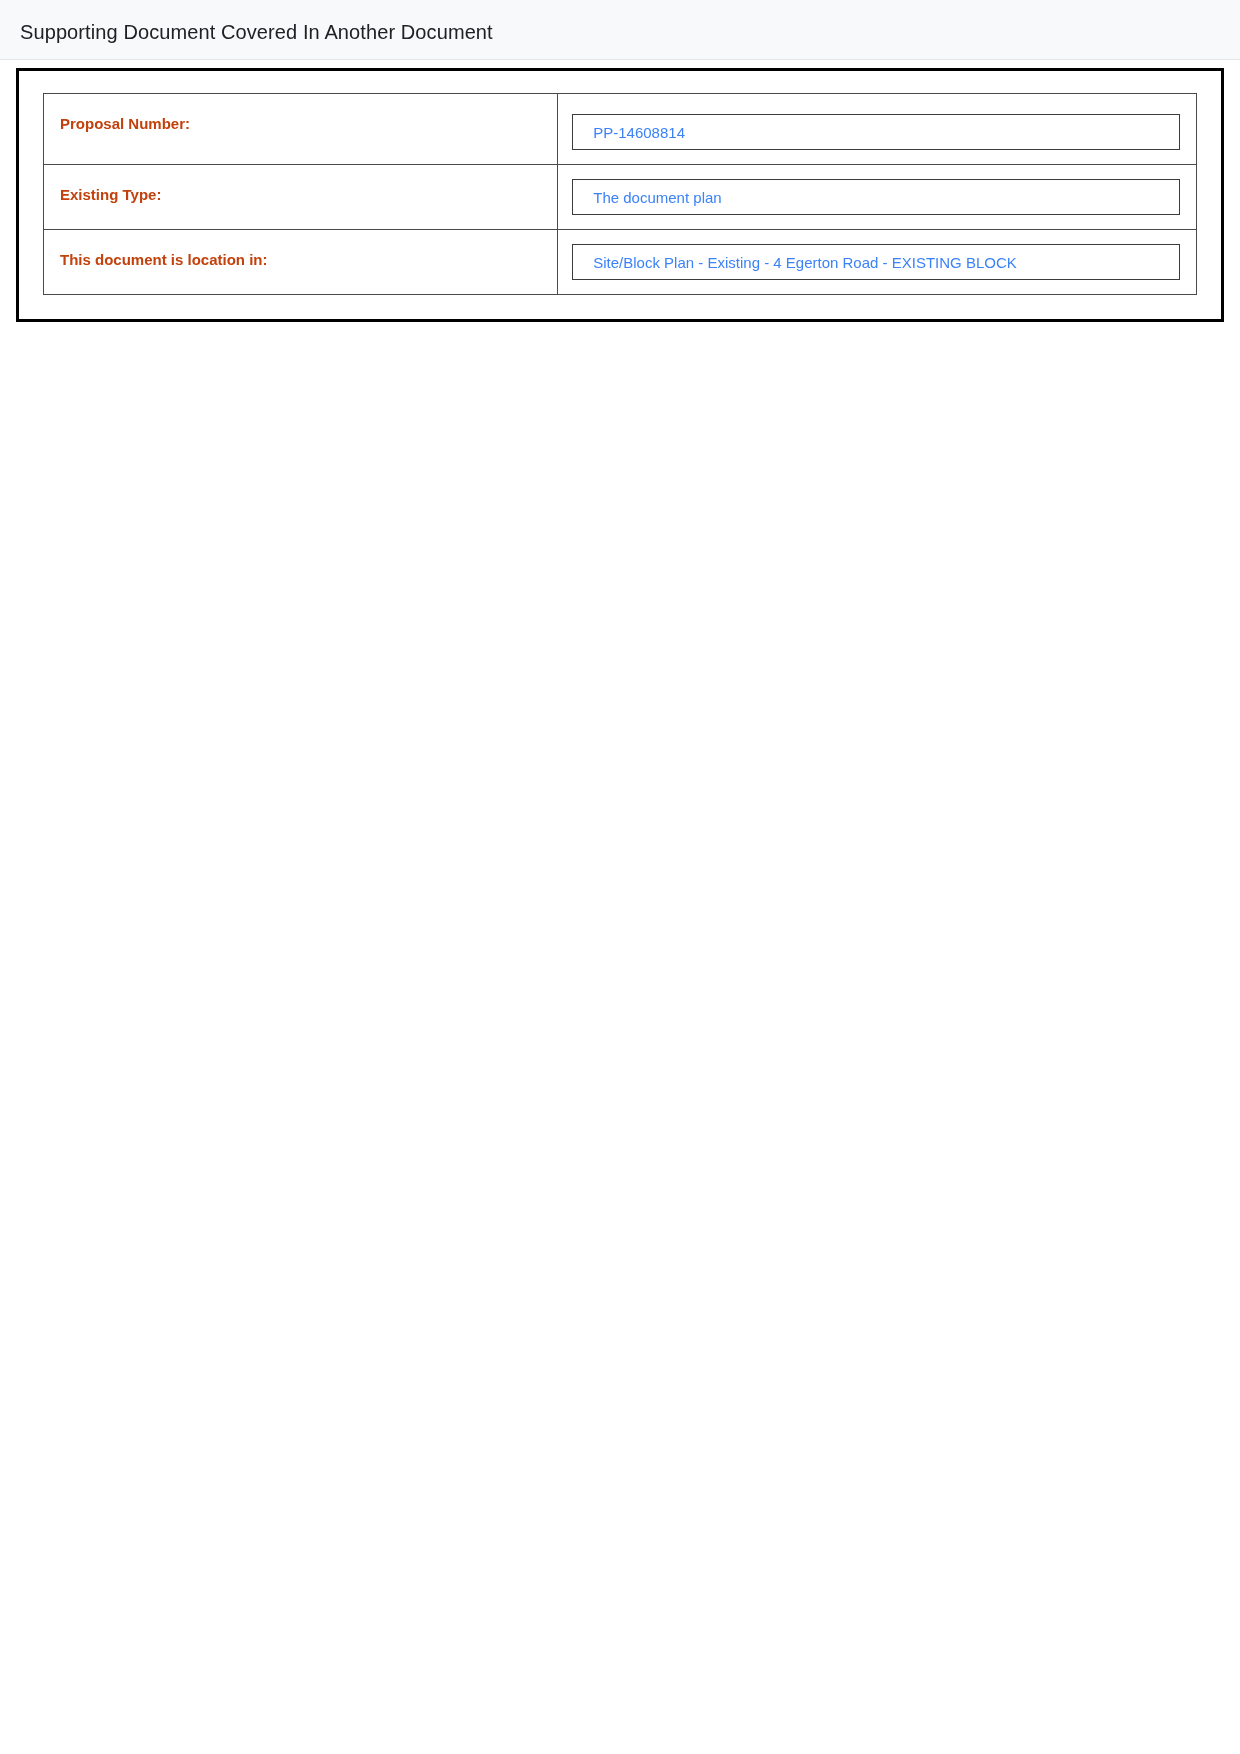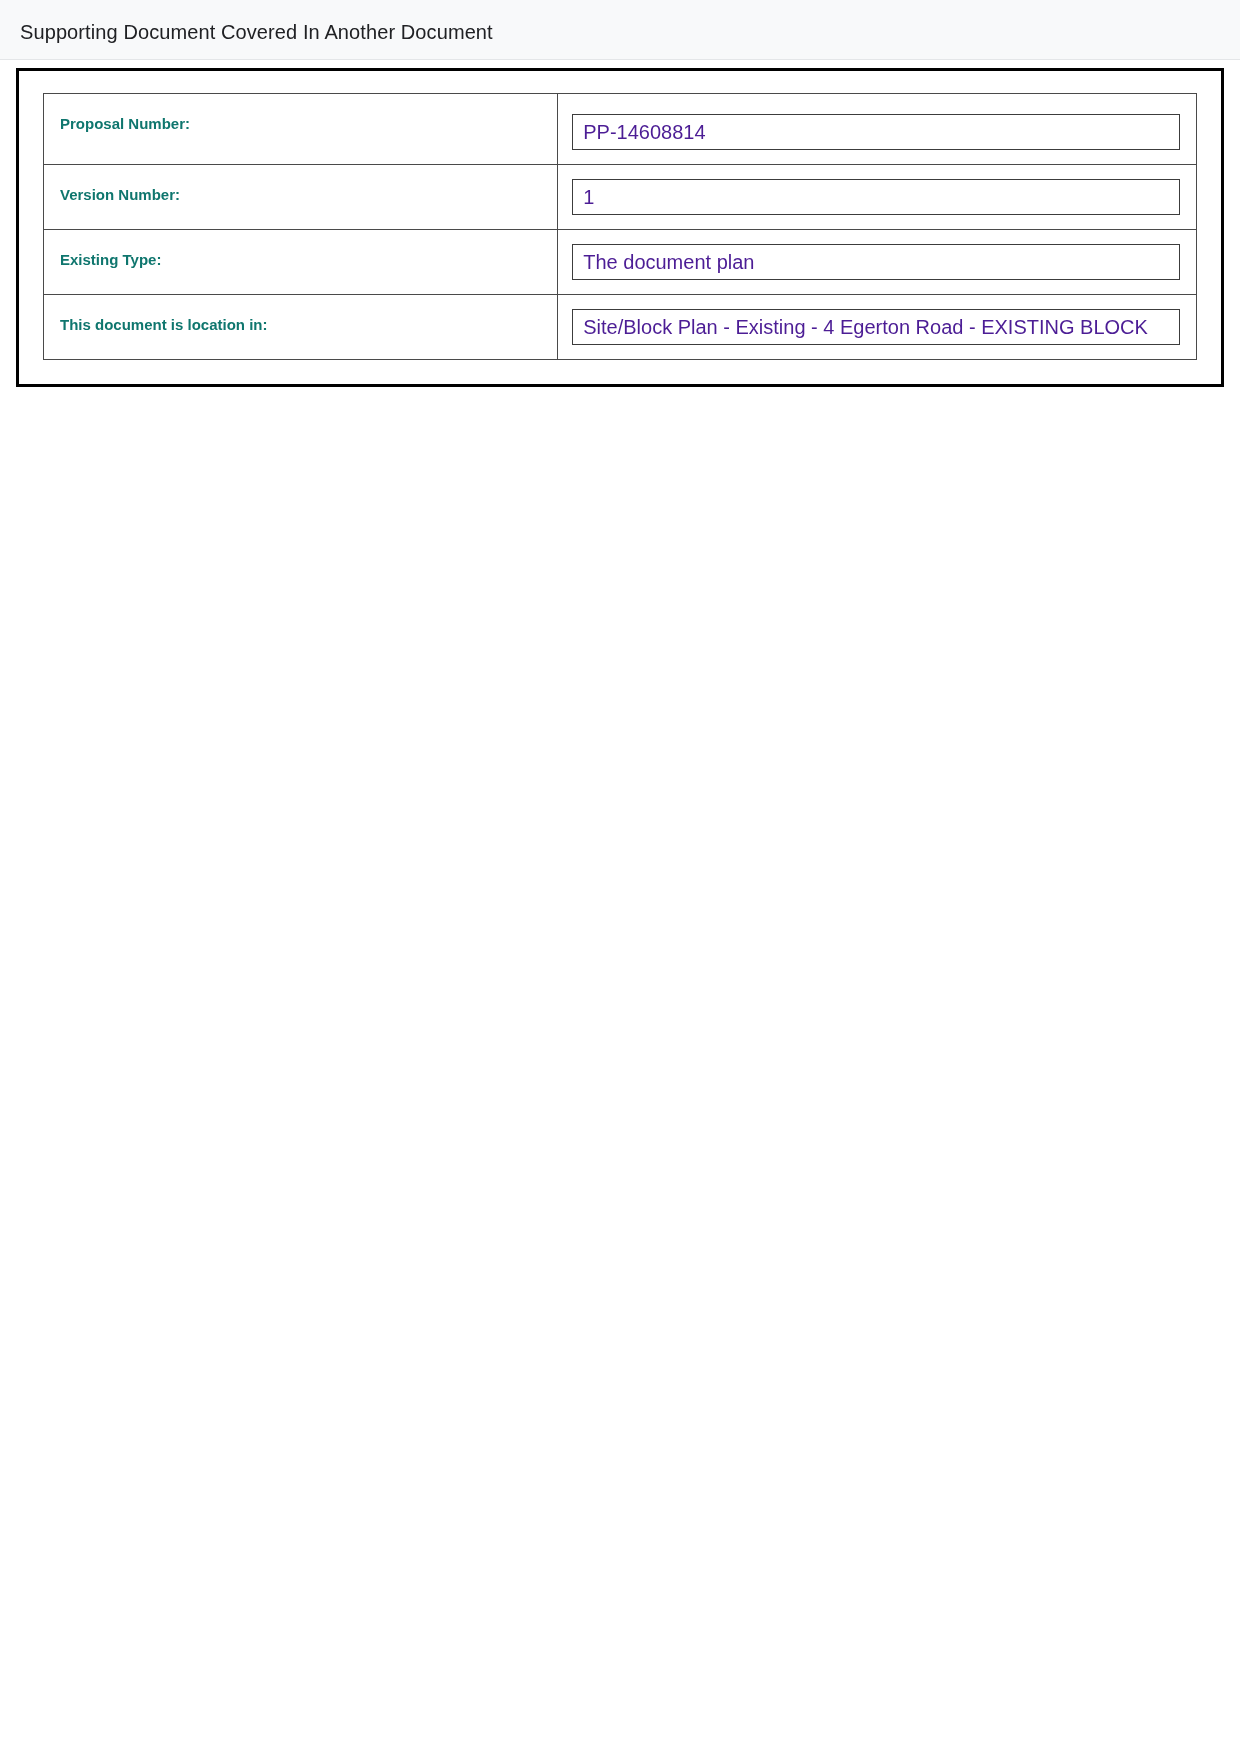--- a/index.html
+++ b/index.html
@@ -60,34 +60,34 @@
   }
   td.value-cell {
     width: 55.4%;
     padding: 12px 16px 12px 14px;
     box-sizing: border-box;
   }
 
   .field-label {
     font-size: 15px;
     font-weight: bold;
-    color: #0f766e;
+    color: #c2410c;
     line-height: 1.3;
   }
 
   .field-box {
     border: 1px solid #3c3c3c;
     background: #ffffff;
     height: 36px;
     display: flex;
     align-items: center;
-    padding: 0 10px;
+    padding: 0 20px;
     box-sizing: border-box;
-    font-size: 20px;
-    color: #4c1d95;
+    font-size: 15px;
+    color: #3b82f6;
     white-space: nowrap;
     overflow: hidden;
   }
   .field-box.tall {
     height: 38px;
   }
 
   
   tr.row-proposal td.value-cell { padding-top: 20px; padding-bottom: 14px; }
   tr.row-version td.value-cell { padding-top: 14px; padding-bottom: 14px; }
@@ -107,28 +107,20 @@
   <table class="form-table">
     <tbody>
       <tr class="row-proposal">
         <td class="label-cell">
           <div class="field-label">Proposal Number:</div>
         </td>
         <td class="value-cell">
           <div class="field-box">PP-14608814</div>
         </td>
       </tr>
-      <tr class="row-version">
-        <td class="label-cell">
-          <div class="field-label">Version Number:</div>
-        </td>
-        <td class="value-cell">
-          <div class="field-box">1</div>
-        </td>
-      </tr>
       <tr class="row-doctype">
         <td class="label-cell">
           <div class="field-label">Existing Type:</div>
         </td>
         <td class="value-cell">
           <div class="field-box">The document plan</div>
         </td>
       </tr>
       <tr class="row-covered">
         <td class="label-cell">

